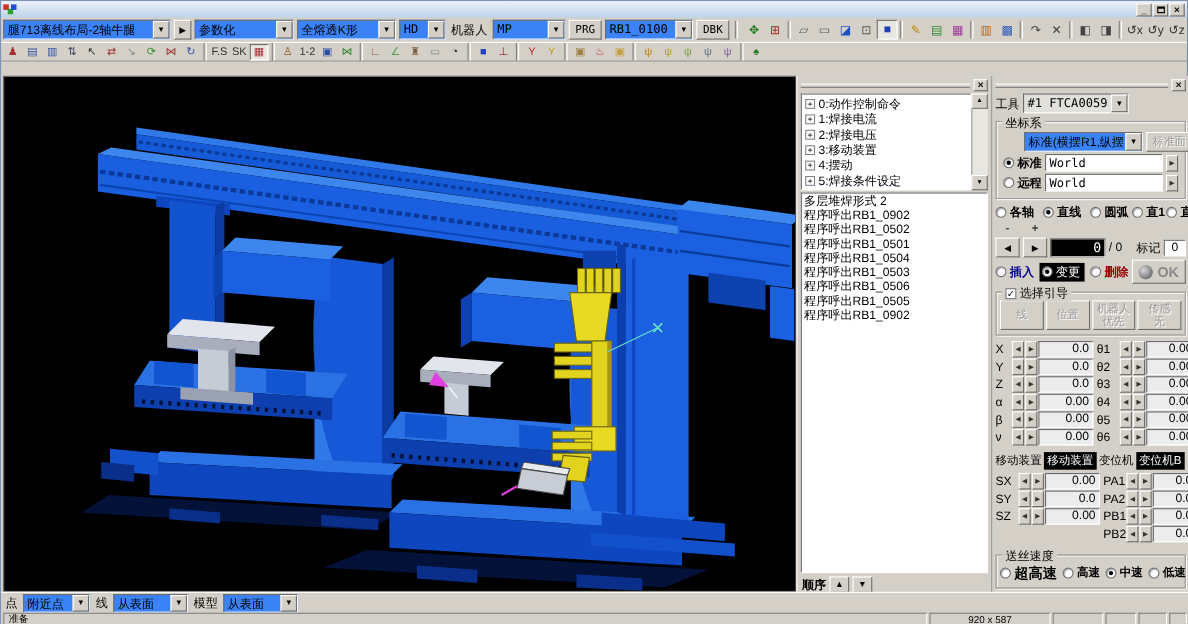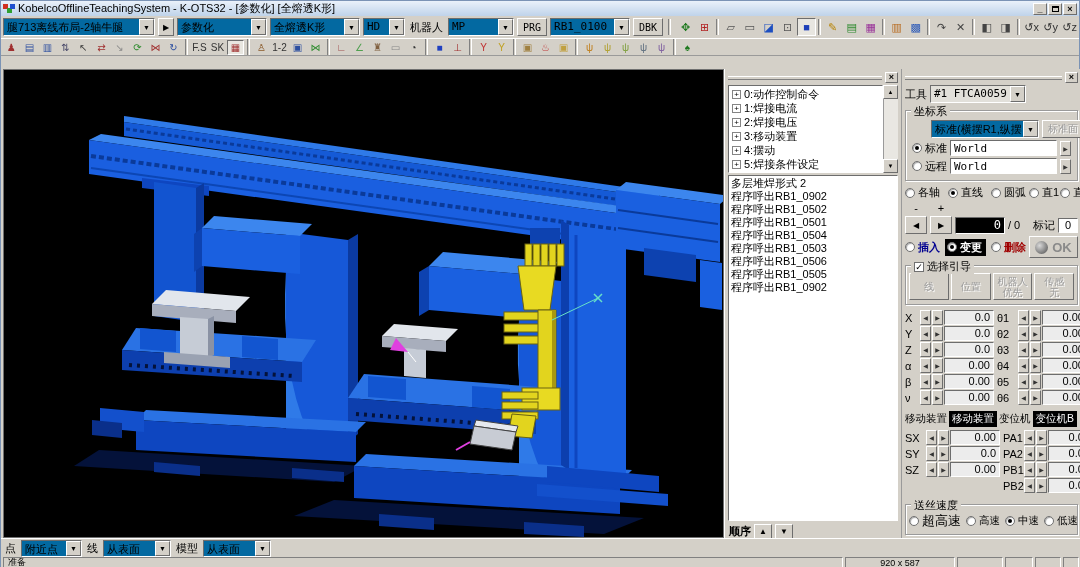--- a/index.html
+++ b/index.html
@@ -22,21 +22,21 @@
   .cap { width:14px; height:12px; font-size:9px; line-height:10px; text-align:center; font-weight:bold; }
   .restore-glyph { display:inline-block; width:7px; height:6px; border:1px solid #000; border-top-width:2px; margin-top:2px; }
 
   
   .menubar { height:14px; display:flex; align-items:center; background:#d4d0c8; border-bottom:1px solid #fff; padding-left:1px; }
   .menu-item { padding:0 7px; height:14px; line-height:14px; font-size:11px; }
 
   
   .tb1 { height:23px; display:flex; align-items:center; gap:3px; padding:1px 2px; border-bottom:1px solid #fff; }
   .tb2 { height:17px; display:flex; align-items:center; gap:1px; padding:0 2px; border-bottom:1px solid #9a9a9a; }
-  .combo { display:inline-flex; align-items:stretch; height:18px; border:1px solid; border-color:#6d6d6d #fff #fff #6d6d6d; background:#0369a1; flex:none; }
+  .combo { display:inline-flex; align-items:stretch; height:18px; border:1px solid; border-color:#6d6d6d #fff #fff #6d6d6d; background:#3b82f6; flex:none; }
   .combo .ct { flex:1; padding:1px 3px; font-size:11px; white-space:nowrap; overflow:hidden; }
   .combo .cb { width:15px; display:flex; align-items:center; justify-content:center; font-size:7px; color:#000;
                border:1px solid; border-color:#fff #6d6d6d #6d6d6d #fff; background:#d4d0c8; flex:none; }
   .combo.gray { background:#e2e0da; }
   .mono { font-family:"DejaVu Sans Mono","Liberation Mono",monospace; }
   .wbtn { height:18px; padding:0 5px; font-size:10px; display:inline-flex; align-items:center; justify-content:center; flex:none; }
   .tblabel { font-size:11px; flex:none; padding:0 2px; }
   .tbi { width:19px; height:18px; display:flex; align-items:center; justify-content:center; font-size:11px; flex:none; cursor:default; }
   .tbi2 { width:17px; height:15px; display:flex; align-items:center; justify-content:center; font-size:10px; flex:none; }
   .tbi.pressed,.tbi2.pressed { border:1px solid; border-color:#6d6d6d #fff #fff #6d6d6d; background:#e8e6e0; }
@@ -71,21 +71,21 @@
   .group { position:relative; border:1px solid #9a9a9a; box-shadow:1px 1px 0 #fff, inset 1px 1px 0 #fff; margin:7px 3px 4px; padding:7px 3px 4px; }
   .legend { position:absolute; top:-7px; left:5px; background:#d4d0c8; padding:0 3px; font-size:11px; display:flex; align-items:center; gap:3px; }
   .field { height:16px; background:#fff; border:1px solid; border-color:#6d6d6d #fff #fff #6d6d6d; padding:1px 3px; font-size:11px; overflow:hidden; white-space:nowrap; }
   .spin { width:11px; height:15px; display:flex; align-items:center; justify-content:center; font-size:6px; color:#333; flex:none; }
   .nf { width:50px; height:15px; background:#ececec; border:1px solid; border-color:#6d6d6d #fff #fff #6d6d6d; text-align:right; padding:0 3px; font-size:11px; line-height:13px; }
   .lcd { width:50px; height:17px; background:#000; color:#fff; text-align:right; padding:0 3px; font-family:"DejaVu Sans Mono",monospace; font-size:12px; line-height:15px; border:1px solid; border-color:#6d6d6d #fff #fff #6d6d6d; }
   .radio { display:inline-flex; align-items:center; gap:3px; flex:none; }
   .rb { width:10px; height:10px; border-radius:50%; background:#fff; border:1px solid #707070; box-shadow:inset 1px 1px 1px rgba(0,0,0,.35); position:relative; flex:none; }
   .radio.checked .rb::after { content:""; position:absolute; left:2px; top:2px; width:4px; height:4px; border-radius:50%; background:#000; }
   .radio.inverted { background:#000; color:#fff; padding:1px 4px 1px 2px; }
-  .rlabel { font-size:11px; white-space:nowrap; }
+  .rlabel { font-size:11px; white-space:nowrap;font-weight:bold; }
   .cbx { width:10px; height:10px; background:#fff; border:1px solid #707070; font-size:9px; line-height:9px; text-align:center; flex:none; }
   .ok-btn { width:58px; height:22px; display:flex; align-items:center; justify-content:center; gap:4px; color:#8a8a8a; font-size:13px; font-weight:bold; }
   .ok-circle { width:13px; height:13px; border-radius:50%; background:radial-gradient(circle at 35% 35%, #d8d8d8, #4a4a4a); flex:none; }
   .gd-btn { height:27px; flex:1; font-size:10px; color:#9a9a9a; text-shadow:1px 1px 0 #fff; white-space:pre-line; line-height:11px; display:flex; align-items:center; justify-content:center; text-align:center; }
   .ax-label { width:14px; font-size:11px; flex:none; }
   .ax-label.th { width:20px; }
   .num-row { display:flex; align-items:center; gap:1px; margin:1px 0; }
   .chip { background:#000; color:#fff; padding:1px 3px; font-size:10.5px; white-space:nowrap; }
   .small-label { font-size:10.5px; white-space:nowrap; }
   .mark-input { width:20px; height:15px; background:#fff; border:1px solid; border-color:#6d6d6d #fff #fff #6d6d6d; text-align:center; font-size:11px; line-height:13px; }
@@ -100,21 +100,20 @@
 <body>
 
 <div id="window">
 
   <div class="titlebar">
     <span class="app-icon">
         <i></i>
         <i></i>
         <i></i>
       </span>
-    <span class="title-text">KobelcoOfflineTeachingSystem - K-OTS32 - [参数化] [全熔透K形]</span>
     <span class="cap-btns">
       <span class="cap outset">_</span>
       <span class="cap outset"><span class="restore-glyph"></span></span>
       <span class="cap outset">×</span>
     </span>
   </div>
 
 
   <div class="tb1">
     <span class="combo" style="width:152px">
@@ -501,21 +500,21 @@
 
       <div class="rrow" style="justify-content:space-between">
         <span style="display:flex;gap:5px;align-items:center">
 
         <label class="radio">
               <span class="rb"></span>
               <span class="rlabel" style="font-weight: bold; color: rgb(0, 0, 144);">插入</span>
             </label>
             <label class="radio checked inverted">
               <span class="rb"></span>
-              <span class="rlabel" style="font-weight:bold">变更</span>
+              <span class="rlabel" style="font-weight:normal">变更</span>
             </label>
             <label class="radio">
               <span class="rb"></span>
               <span class="rlabel" style="font-weight: bold; color: rgb(160, 0, 0);">删除</span>
             </label>
           </span>
         <button class="ok-btn outset">
           <span class="ok-circle"></span>
           <span>OK</span>
         </button>

